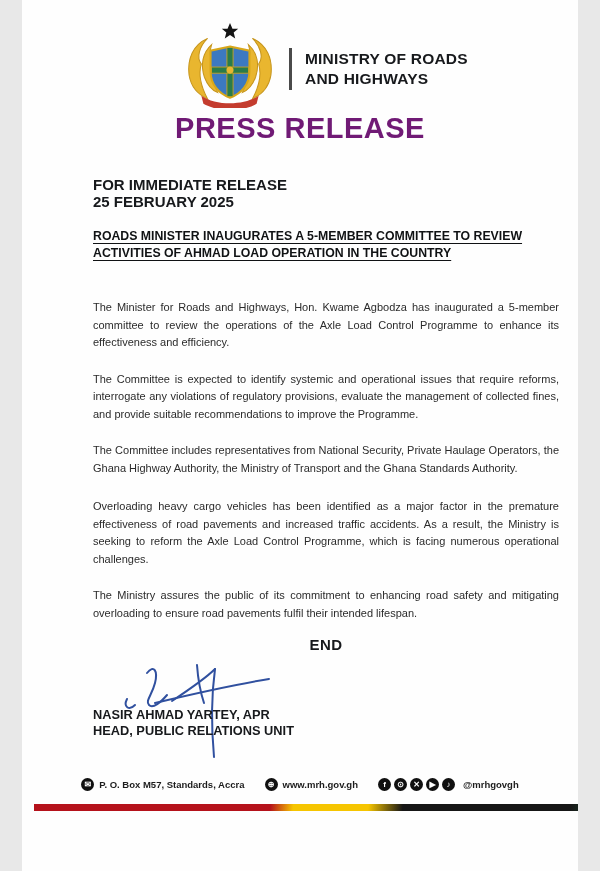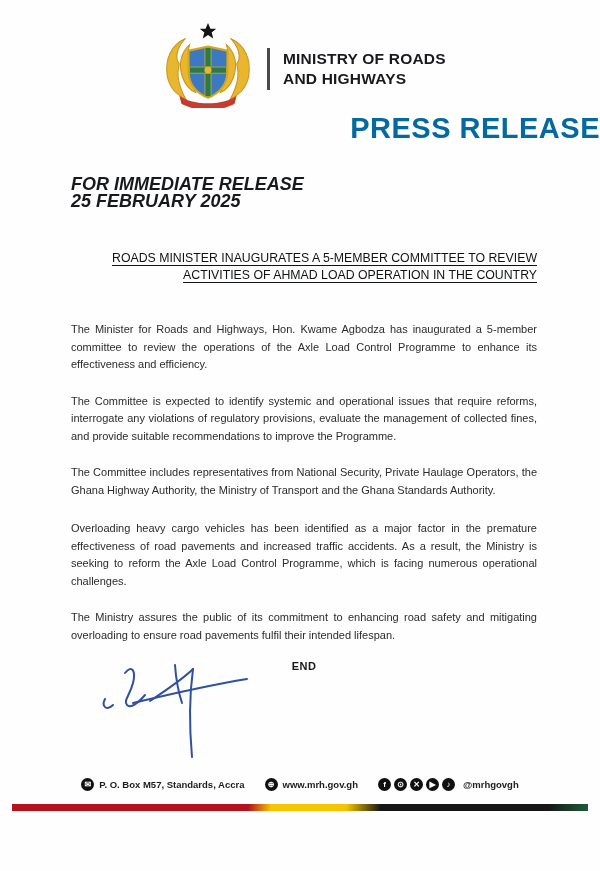--- a/index.html
+++ b/index.html
@@ -1,36 +1,36 @@
 <!DOCTYPE html>
 <html><head>
 <meta charset="utf-8">
 <style>
   html,body{margin:0;padding:0;background:#e8e8e8;}
   .page{
-    position:relative;width:600px;height:871px;margin:0 auto;background:#fefefe;
+    position:relative;width:556px;height:871px;margin:0 auto;background:#fefefe;
     font-family:"Liberation Sans",sans-serif;color:#262626;overflow:hidden;
   }
   
   .masthead{position:absolute;left:163px;top:22px;display:flex;align-items:center;}
   .coat{width:90px;height:86px;}
   .masthead-divider{width:3px;height:42px;background:#4a4a4a;margin:4px 13px 0 14px;}
   .ministry{font-weight:700;font-size:15.5px;line-height:20px;letter-spacing:.2px;color:#17191c;padding-top:4px;}
   
-  .doc-title{position:absolute;top:112px;left:0;width:100%;text-align:right;
-    font-size:29px;font-weight:700;letter-spacing:.5px;color:#0369a1;}
+  .doc-title{position:absolute;top:112px;left:0;width:100%;text-align:center;
+    font-size:29px;font-weight:700;letter-spacing:.5px;color:#701a75;}
   
   .content{position:absolute;top:176px;left:71px;width:466px;font-size:11px;line-height:17.5px;color:#2b2b2b;}
-  .release{font-weight:700;font-size:18px;line-height:17px;color:#17191c;font-style:italic;}
-  .headline{margin-top:40px;text-align:right;font-weight:400;font-size:12.3px;line-height:16.5px;color:#101214;}
+  .release{font-weight:700;font-size:15px;line-height:17px;color:#17191c;}
+  .headline{margin-top:18px;text-align:left;font-weight:700;font-size:12.3px;line-height:16.5px;color:#101214;}
   .headline div{text-decoration:underline;text-underline-offset:2.5px;}
   .content p{margin:19px 0 0 0;text-align:justify;}
   .content p.p-first{margin-top:38px;}
   .content p.p-4{margin-top:21px;}
-  .end-marker{margin-top:14px;text-align:center;font-weight:700;font-size:11px;letter-spacing:.5px;color:#17191c;}
+  .end-marker{margin-top:14px;text-align:center;font-weight:700;font-size:15px;letter-spacing:.5px;color:#17191c;}
   
   .sig-svg{position:absolute;left:95px;top:659px;}
   .signatory{position:absolute;left:71px;top:707px;font-weight:700;font-size:12.8px;line-height:15.5px;color:#17191c;}
   
   .footer{position:absolute;top:778px;left:0;width:100%;display:flex;justify-content:center;align-items:center;
     font-size:9.5px;font-weight:700;color:#1c1c1c;}
   .footer-group{display:flex;align-items:center;gap:5px;margin:0 10px;}
   .icon-circle{width:13px;height:13px;border-radius:50%;background:#101010;color:#fff;
     display:inline-flex;align-items:center;justify-content:center;font-size:8px;line-height:1;flex:0 0 auto;}
   .social{display:inline-flex;gap:3px;margin-right:3px;}
@@ -104,20 +104,24 @@
       <g fill="none" stroke="#30509f" stroke-width="2" stroke-linecap="round">
         <path d="M10,40 c-4,8 2,12 8,6"></path>
         <path d="M30,14 c7,-9 11,-2 8,10 c-3,12 -10,18 -6,22 c4,4 12,-3 18,-10"></path>
         <path d="M55,42 C70,32 88,20 98,10"></path>
         <path d="M98,10 c-3,22 -4,55 -1,88"></path>
         <path d="M38,44 C80,34 115,26 152,20"></path>
         <path d="M80,6 c1,14 3,26 7,38"></path>
       </g>
     </svg>
   </span>
+  <div class="signatory">
+    <div>NASIR AHMAD YARTEY, APR</div>
+    <div>HEAD, PUBLIC RELATIONS UNIT</div>
+  </div>
 
   
   <div class="footer">
     <div class="footer-group">
       <span class="icon-circle">✉</span>
       <span>P. O. Box M57, Standards, Accra</span>
     </div>
     <div class="footer-group">
       <span class="icon-circle">⊕</span>
       <span>www.mrh.gov.gh</span>

